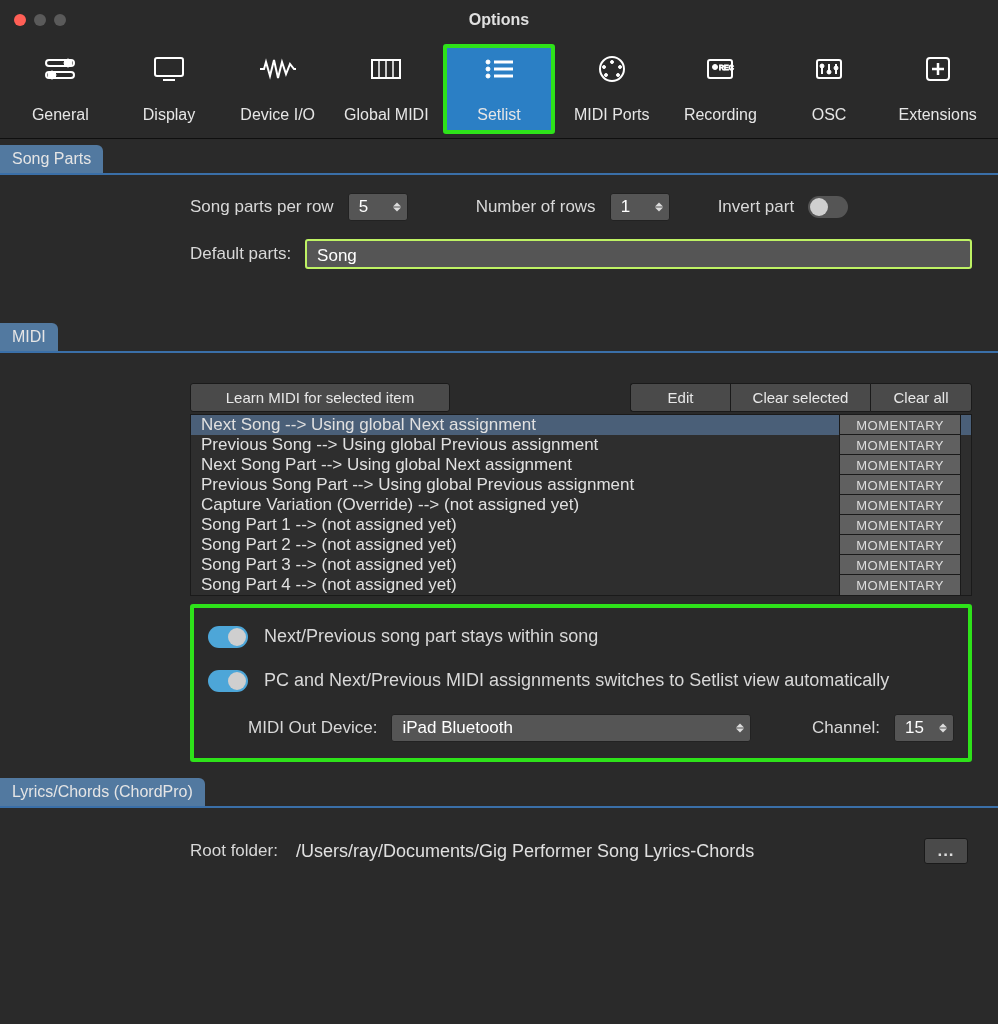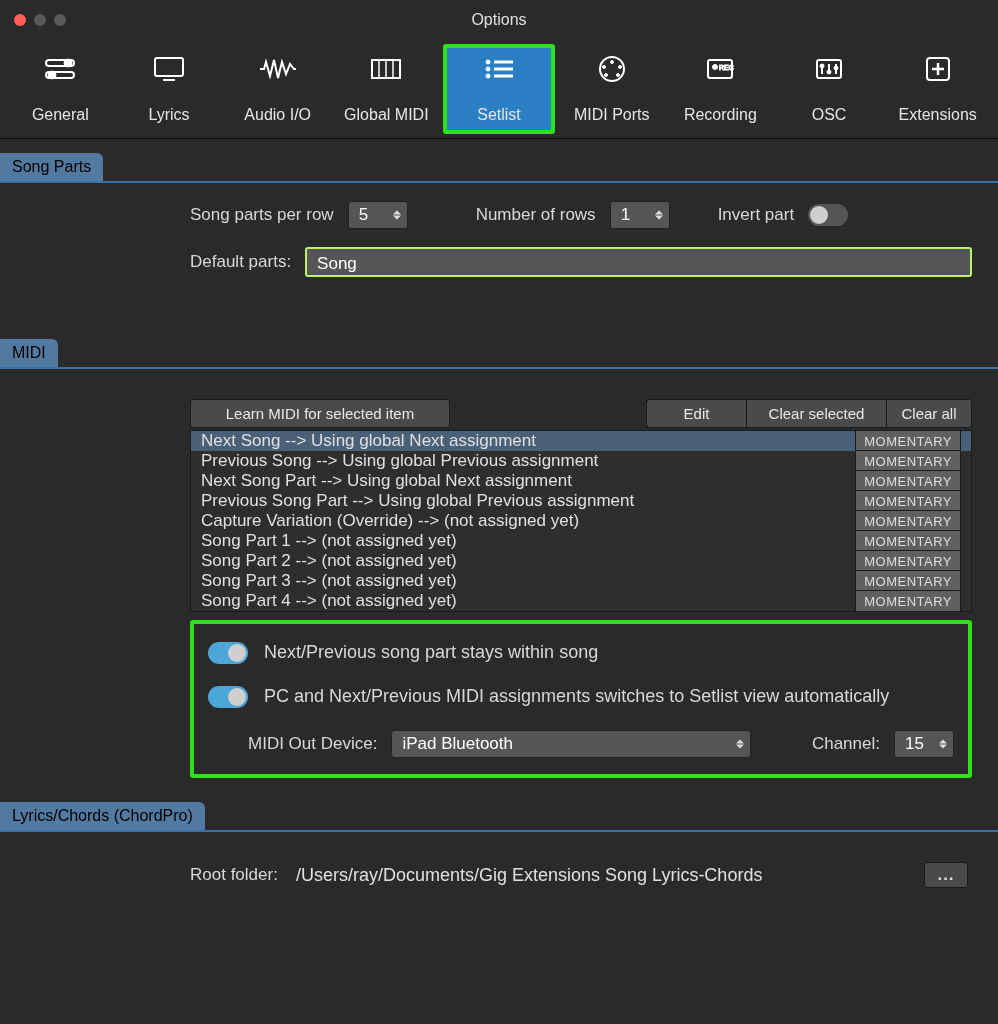--- a/index.html
+++ b/index.html
@@ -35,20 +35,21 @@
     overflow: hidden;
   }
 
   
   .titlebar {
     height: 40px;
     display:flex;
     align-items:center;
     background: var(--bg);
     position:relative;
+    font-weight:bold;
   }
   .traffic {
     display:flex; gap:8px; margin-left:14px;
   }
   .traffic .dot {
     width:12px; height:12px; border-radius:50%;
   }
   .dot.red{ background:#ff5f56; }
   .dot.yellow{ background:#5a5a5a; }
   .dot.green{ background:#5a5a5a; }
@@ -88,26 +89,26 @@
 
   
   .content {
     overflow:auto;
     height: calc(1024px - 40px - 98px);
     border-top:1px solid var(--divider);
   }
 
   .section-header {
     background: var(--section-header);
-    color: #000000;
+    color: #e5e5e5;
     font-size:16px;
     padding: 5px 12px;
     display:inline-block;
     border-radius: 0 6px 0 0;
-    margin-top:14px;
+    margin-top:6px;
   }
   .section-sep {
     height:2px;
     background: var(--sep-blue);
     margin-bottom:0;
   }
   .section-body {
     padding: 18px 26px 30px 190px;
   }
   .row {
@@ -178,21 +179,21 @@
     border:1px solid #1a1a1a;
     border-radius:3px;
     padding:5px 12px;
     font-size:15px;
     cursor:pointer;
     text-align:center;
   }
   .btn.learn { width:260px; margin-right:auto; }
   .btn.edit { width:100px; border-radius:3px 0 0 3px; border-right:none;}
   .btn.clear-sel { width:140px; border-radius:0; border-right:none;}
-  .btn.clear-all { width:86px; border-radius:0 3px 3px 0;}
+  .btn.clear-all { width:102px; border-radius:0 3px 3px 0;}
 
   .midi-list {
     border:1px solid #1a1a1a;
     background:#2e2e2e;
     max-height:272px;
     overflow:hidden;
     position:relative;
   }
   .midi-list-scroll {
     overflow-y:auto;
@@ -207,21 +208,21 @@
     padding:4px 10px;
     height:20px;
     font-size:17px;
   }
   .midi-row.selected { background: var(--list-selected); }
   .midi-row .assign-text { flex:1; color:#e0e0e0; white-space:nowrap; overflow:hidden; text-overflow:ellipsis;}
   .badge {
     background: var(--badge-bg);
     color:#ddd;
     font-size:13px;
-    padding:3px 8px;
+    padding:3px 16px;
     border:1px solid #1a1a1a;
     border-radius:1px;
     letter-spacing:0.5px;
   }
 
   .midi-options {
     border:4px solid var(--highlight-green);
     border-radius:3px;
     margin-top:8px;
     padding:18px 14px 16px 14px;
@@ -275,30 +276,30 @@
     <span class="tab-label">General</span>
   </div>
 
   <div class="tab">
     <span class="tab-icon">
       <svg viewBox="0 0 40 30">
           <rect x="6" y="4" width="28" height="18" rx="2" stroke-width="2"></rect>
           <line x1="14" y1="26" x2="26" y2="26" stroke-width="2"></line>
         </svg>
     </span>
-    <span class="tab-label">Lyrics</span>
+    <span class="tab-label">Display</span>
   </div>
 
   <div class="tab">
     <span class="tab-icon">
       <svg viewBox="0 0 40 30">
           <path d="M2 15 L6 15 L8 8 L12 22 L16 6 L20 24 L24 8 L28 20 L32 10 L36 15 L38 15" stroke-width="2"></path>
         </svg>
     </span>
-    <span class="tab-label">Audio I/O</span>
+    <span class="tab-label">Device I/O</span>
   </div>
 
   <div class="tab">
     <span class="tab-icon">
       <svg viewBox="0 0 40 30">
           <rect x="6" y="6" width="28" height="18" stroke-width="2"></rect>
           <line x1="13" y1="6" x2="13" y2="24" stroke-width="1.5"></line>
           <line x1="20" y1="6" x2="20" y2="24" stroke-width="1.5"></line>
           <line x1="27" y1="6" x2="27" y2="24" stroke-width="1.5"></line>
         </svg>
@@ -485,18 +486,18 @@
         </div>
       </div>
     </div>
   </div>
 
   <div class="section-wrap">
     <div class="section-header">Lyrics/Chords (ChordPro)</div>
     <div class="section-sep"></div>
     <div class="lyrics-body">
       <span class="label">Root folder:</span>
-      <span class="path-text">/Users/ray/Documents/Gig Extensions Song Lyrics-Chords</span>
+      <span class="path-text">/Users/ray/Documents/Gig Performer Song Lyrics-Chords</span>
       <div class="browse-btn">...</div>
     </div>
   </div>
 
 </div>
 
 </body></html>

